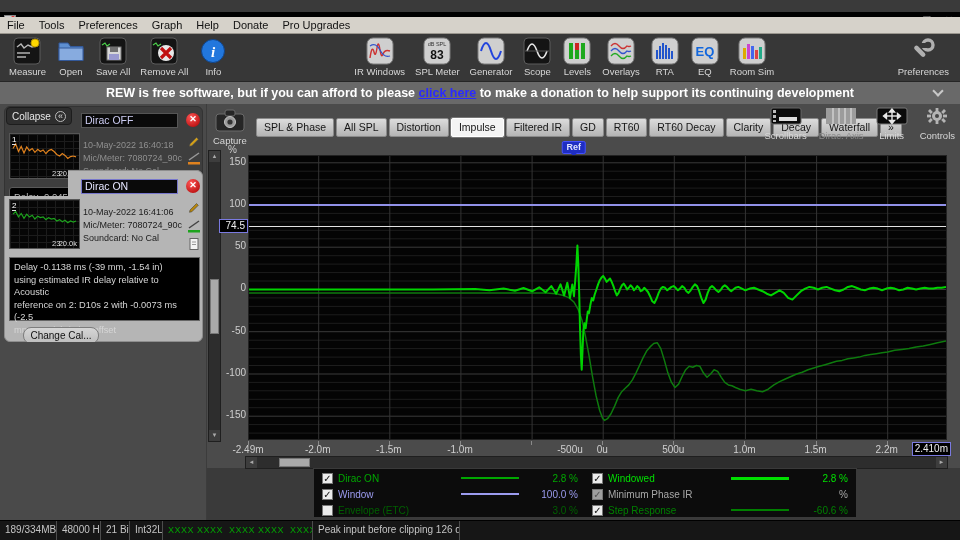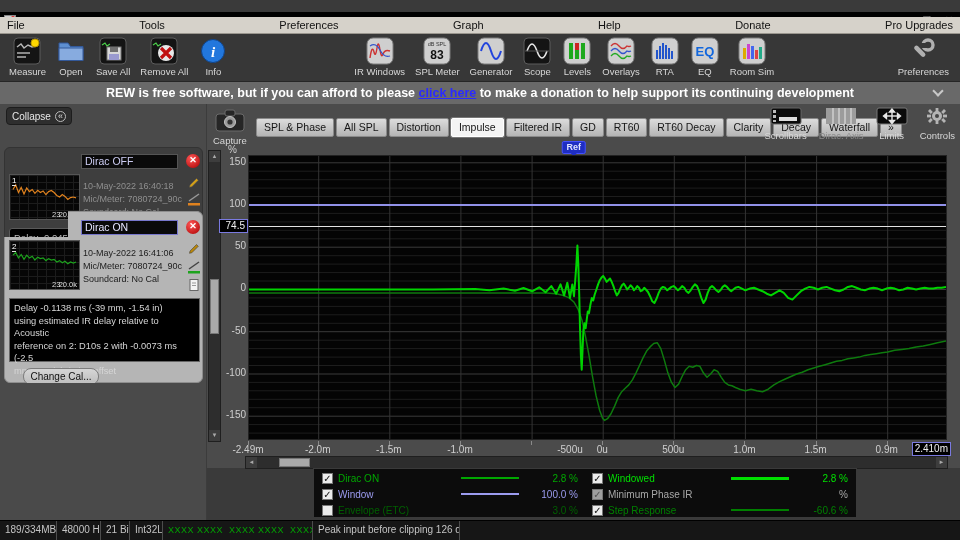--- a/index.html
+++ b/index.html
@@ -14,21 +14,21 @@
   #app-icon:before { content:""; position:absolute; left:1px; top:1px; width:8px; height:6px; background:#1a1a1a; }
   #app-icon:after { content:""; position:absolute; right:0px; top:0px; width:4px; height:4px; background:#d22; border-radius:50%; }
   #win-controls { margin-left:auto; display:flex; }
   .winbtn { width:22px; height:15px; color:#fff; font-size:10px; text-align:center; line-height:14px; }
   .winbtn.min:after { content:"—"; font-size:8px; }
   .winbtn.max:after { content:"❑"; font-size:9px; }
   .winbtn.close:after { content:"×"; font-size:12px; }
 
   
   #menubar { position:absolute; top:17px; left:0; width:960px; height:17px; background:#d6d2ca;
-    border-bottom:1px solid #9a968e; display:flex; align-items:center; font-size:11px; color:#111;justify-content:space-between; }
+    border-bottom:1px solid #9a968e; display:flex; align-items:center; font-size:11px; color:#111; }
   .menu-item { padding:0 7px; line-height:16px; }
 
   
   #toolbar { position:absolute; top:34px; left:0; width:960px; height:48px; background:#373737;
     border-bottom:1px solid #262626; display:flex; align-items:flex-start; }
   .tool { display:flex; flex-direction:column; align-items:center; padding:2px 5px 0 5px; }
   .ticon { height:30px; display:flex; align-items:center; justify-content:center; }
   .tlabel { font-size:9.5px; color:#d8d8d8; margin-top:0px; white-space:nowrap; }
   #tb-left { display:flex; margin-left:4px; }
   #tb-right { display:flex; margin-left:116px; }
@@ -45,21 +45,21 @@
   
   #main { position:absolute; top:104px; left:0; width:960px; height:364px; background:#4b4b4b; }
 
   
   #sidebar { position:absolute; left:0; top:0; width:207px; height:416px; background:#4a4a4a; border-right:1px solid #3c3c3c; }
   #collapse-btn { position:absolute; left:6px; top:3px; height:18px; padding:0 5px; background:#2e2e2e;
     border:1px solid #1d1d1d; border-radius:4px; color:#e8e8e8; font-size:10px; display:flex; align-items:center; gap:4px; z-index:6; }
   #collapse-btn .circ { width:11px; height:11px; border:1px solid #bbb; border-radius:50%; color:#ddd;
     font-size:9px; line-height:9px; text-align:center; }
 
-  .mcard { position:absolute; left:4px; width:199px; border-radius:6px;margin-top:41px; }
+  .mcard { position:absolute; left:4px; width:199px; border-radius:6px; }
   #card1 { top:2px; height:110px; background:#3e3e3e; border:1px solid #333; color:#8f8f8f; z-index:1; }
   #card2 { top:66px; height:172px; background:#b5b5b5; border:1px solid #8e8e8e; color:#1c1c1c; z-index:4;
     clip-path: polygon(64px 0, 100% 0, 100% 100%, 0 100%, 0 26px, 64px 26px); }
   .name-input { position:absolute; left:76px; width:97px; height:15px; background:#0a0a0a; border:1px solid #555;
     color:#ccccf2; font-size:10.5px; line-height:13px; padding-left:3px; overflow:hidden; white-space:nowrap; }
   #card2 .name-input { border:1px solid #7777cc; color:#e6e6ff; }
   .del-btn { position:absolute; left:181px; width:14px; height:14px; border-radius:50%;
     background:radial-gradient(circle at 35% 30%, #f55, #a00); color:#fff; font-size:9px; font-weight:bold;
     text-align:center; line-height:13px; }
   .thumb { position:absolute; left:4px; width:71px; background:#060606; border:1px solid #555;
@@ -642,21 +642,21 @@
       <div class="xtick" style="left: 558px; margin-left: 12px;">-500u</div>
       <div class="xmark" style="left: 602.19px;"></div>
       <div class="xtick" style="left: 602.19px;">0u</div>
       <div class="xmark" style="left: 673.312px;"></div>
       <div class="xtick" style="left: 673.312px;">500u</div>
       <div class="xmark" style="left: 744.435px;"></div>
       <div class="xtick" style="left: 744.435px;">1.0m</div>
       <div class="xmark" style="left: 815.557px;"></div>
       <div class="xtick" style="left: 815.557px;">1.5m</div>
       <div class="xmark" style="left: 886.68px;"></div>
-      <div class="xtick" style="left: 886.68px;">0.9m</div>
+      <div class="xtick" style="left: 886.68px;">2.2m</div>
     </div>
 
   <div id="statusbar">
     <div class="seg" style="width:57px">189/334MB</div>
     <div class="seg" style="width:44px">48000 Hz</div>
     <div class="seg" style="width:29px">21 Bit</div>
     <div class="seg" style="width:33px">Int32L</div>
     <div class="seg" style="width:150px" id="seg-signal"><span class="gr">XXXX XXXX  XXXX XXXX  XXXX X</span></div>
     <div class="seg" style="width:147px">Peak input before clipping 126 dB SPL</div>
     <div class="seg" id="seg-rest"></div>

